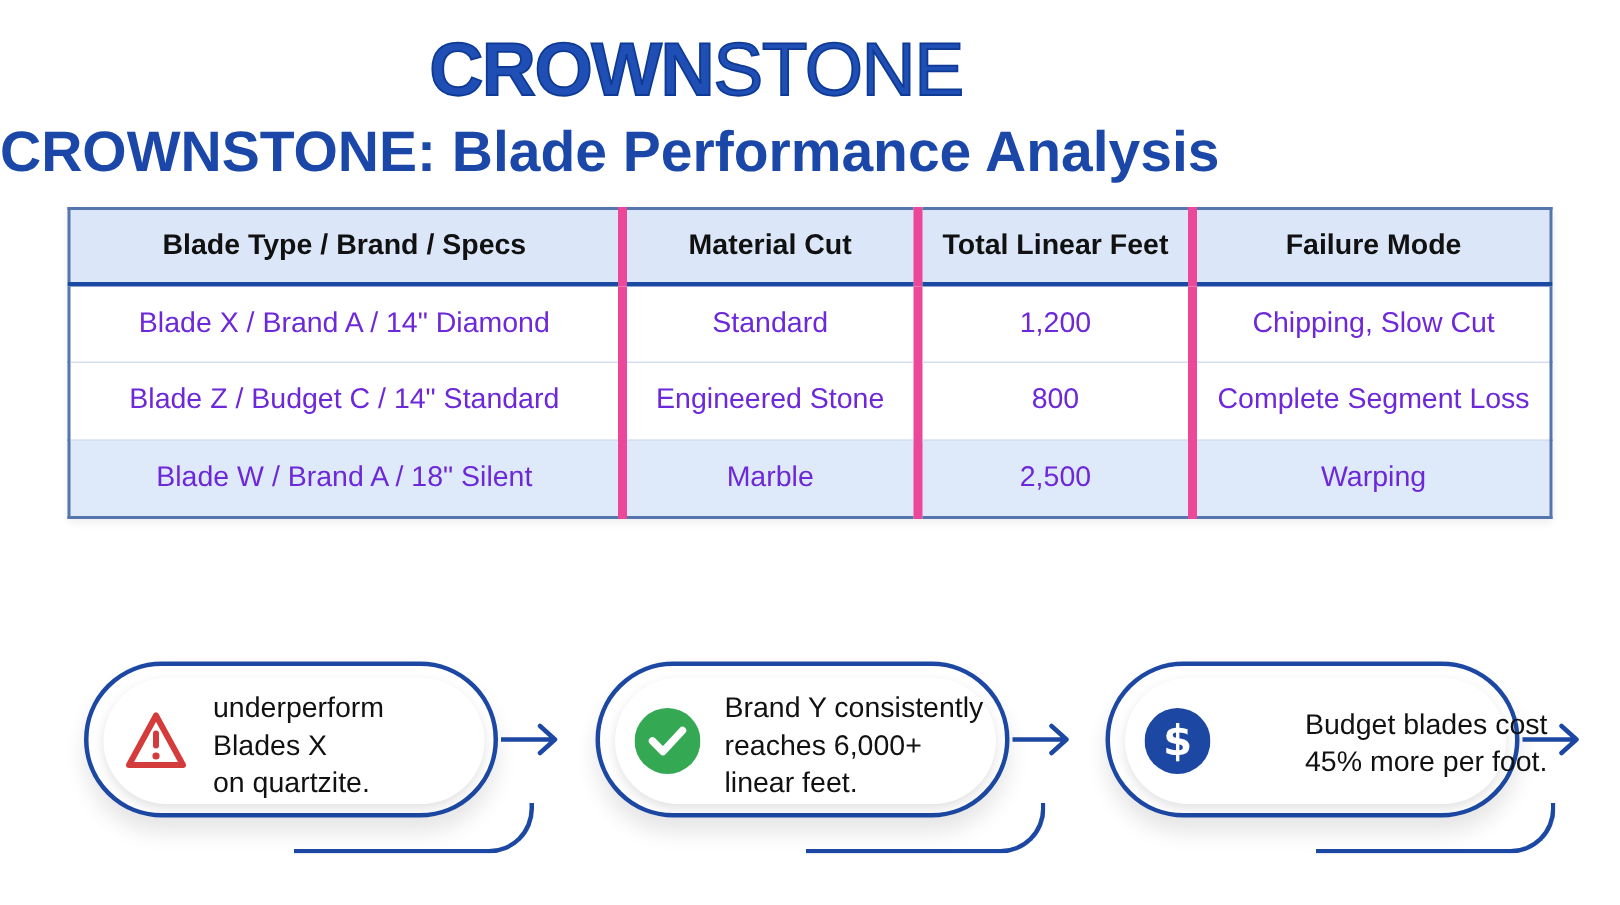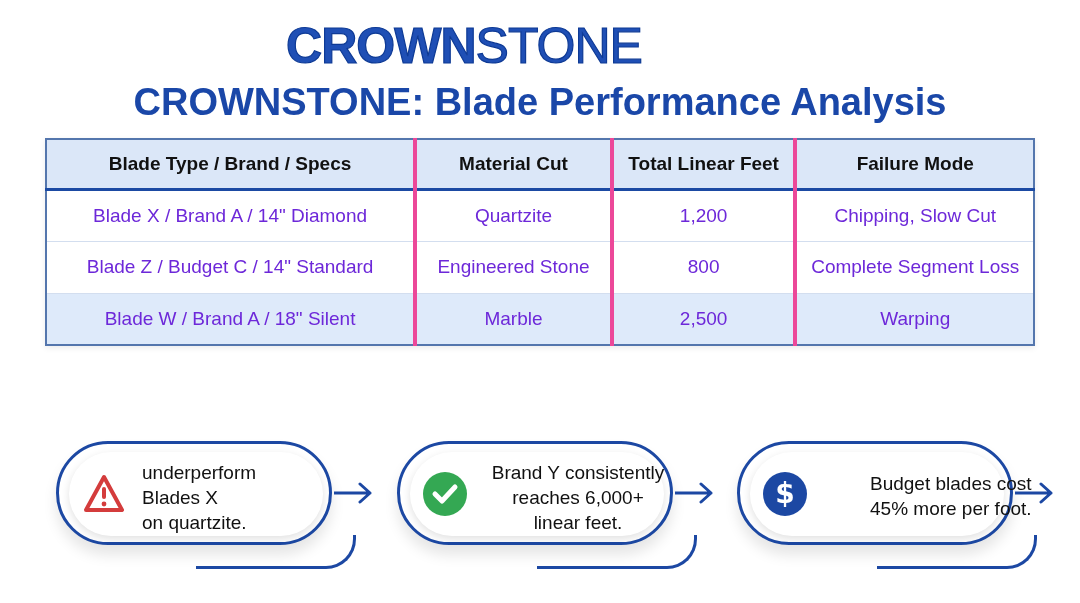--- a/index.html
+++ b/index.html
@@ -13,32 +13,32 @@
   .logo {
     position: absolute; left: 0; top: 18px; width: 928px;
     text-align: center; font-size: 50px; line-height: 56px;
     letter-spacing: -1px; color: #1f4fb5;
     -webkit-text-stroke: 1.2px #0e3a95;
   }
   .logo .bold { font-weight: 900; }
   .logo .light { font-weight: 400; }
   .title {
     position: absolute; left: 0; top: 78px; width: 1080px;
-    text-align: center; font-size: 38px; font-weight: 700;
+    font-size: 38px; font-weight: 700;
     color: #1a47a8; line-height: 48px;
   }
   table.perf {
     position: absolute; left: 45px; top: 138px;
     width: 990px; border-collapse: collapse;
     border: 2px solid #5476ad;
     box-shadow: 0 2px 6px rgba(0,0,0,0.08);
   }
   table.perf th, table.perf td {
     text-align: center; font-size: 19px;
-    border-left: 4px solid #ec4899;
+    border-left: 6px solid #ec4899;
     padding: 0;
   }
   table.perf th:first-child, table.perf td:first-child { border-left: none; }
   table.perf thead tr { background: #dbe7f8; height: 50px; }
   table.perf thead th { font-weight: 700; border-bottom: 3px solid #1b4aa3; color: #111; }
   table.perf tbody tr { height: 52px; }
   table.perf tbody tr.odd { background: #ffffff; }
   table.perf tbody tr.even { background: #deeafa; }
   table.perf tbody td { color: #6d28d9; font-weight: 400; border-top: 1px solid #d3deef; }
 
@@ -92,21 +92,21 @@
     <tr>
       <th>Blade Type / Brand / Specs</th>
       <th>Material Cut</th>
       <th>Total Linear Feet</th>
       <th>Failure Mode</th>
     </tr>
   </thead>
   <tbody>
     <tr class="odd">
       <td>Blade X / Brand A / 14" Diamond</td>
-      <td>Quartzite</td>
+      <td>Standard</td>
       <td>1,200</td>
       <td>Chipping, Slow Cut</td>
     </tr>
     <tr class="odd">
       <td>Blade Z / Budget C / 14" Standard</td>
       <td>Engineered Stone</td>
       <td>800</td>
       <td>Complete Segment Loss</td>
     </tr>
     <tr class="even">
@@ -140,21 +140,21 @@
 
 <div class="insight" style="left:397px;">
   <div class="tail"></div>
   <div class="pill">
     <div class="pill-inner"></div>
   </div>
   <svg class="ins-icon" viewBox="0 0 44 44">
     <circle cx="22" cy="22" r="22" fill="#34a853"></circle>
     <path d="M12 22 L19 29 L32 15" fill="none" stroke="#ffffff" stroke-width="5" stroke-linecap="round" stroke-linejoin="round"></path>
   </svg>
-  <div class="ins-text" style="top:19px;text-align:center;">
+  <div class="ins-text" style="top:19px;">
     <div>Brand Y consistently</div>
     <div>reaches 6,000+</div>
     <div>linear feet.</div>
   </div>
   <svg class="arrow" viewBox="0 0 40 24">
     <path d="M0 12 H36 M26 3 L36 12 L26 21" fill="none" stroke="#1c48a3" stroke-width="3" stroke-linecap="round" stroke-linejoin="round"></path>
   </svg>
 </div>
 
 <div class="insight" style="left:737px;">

